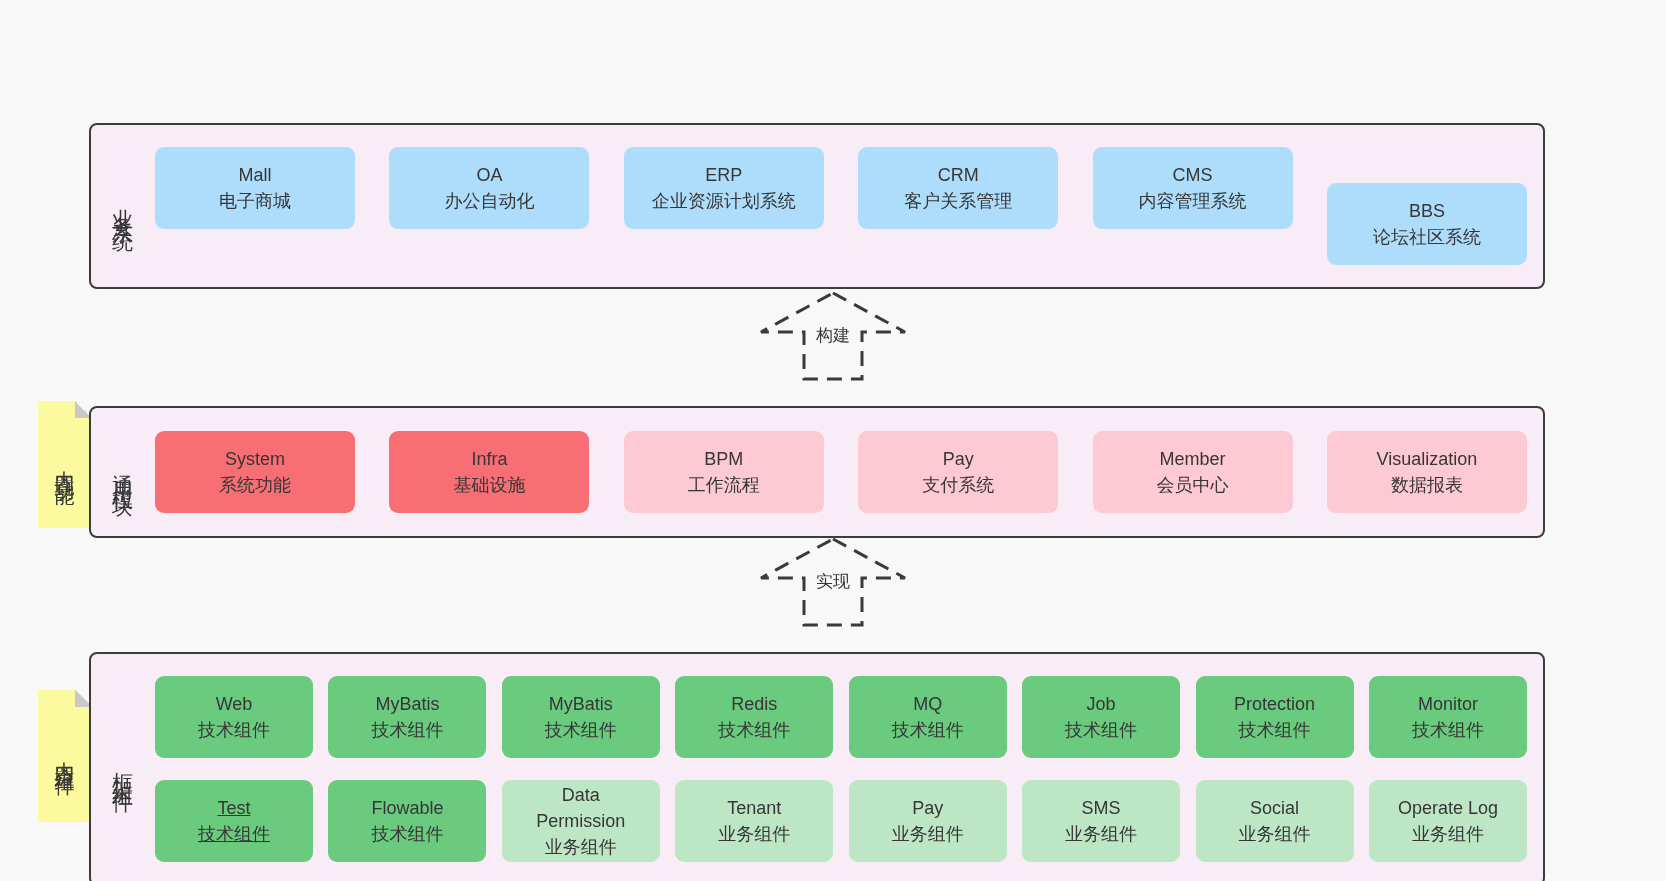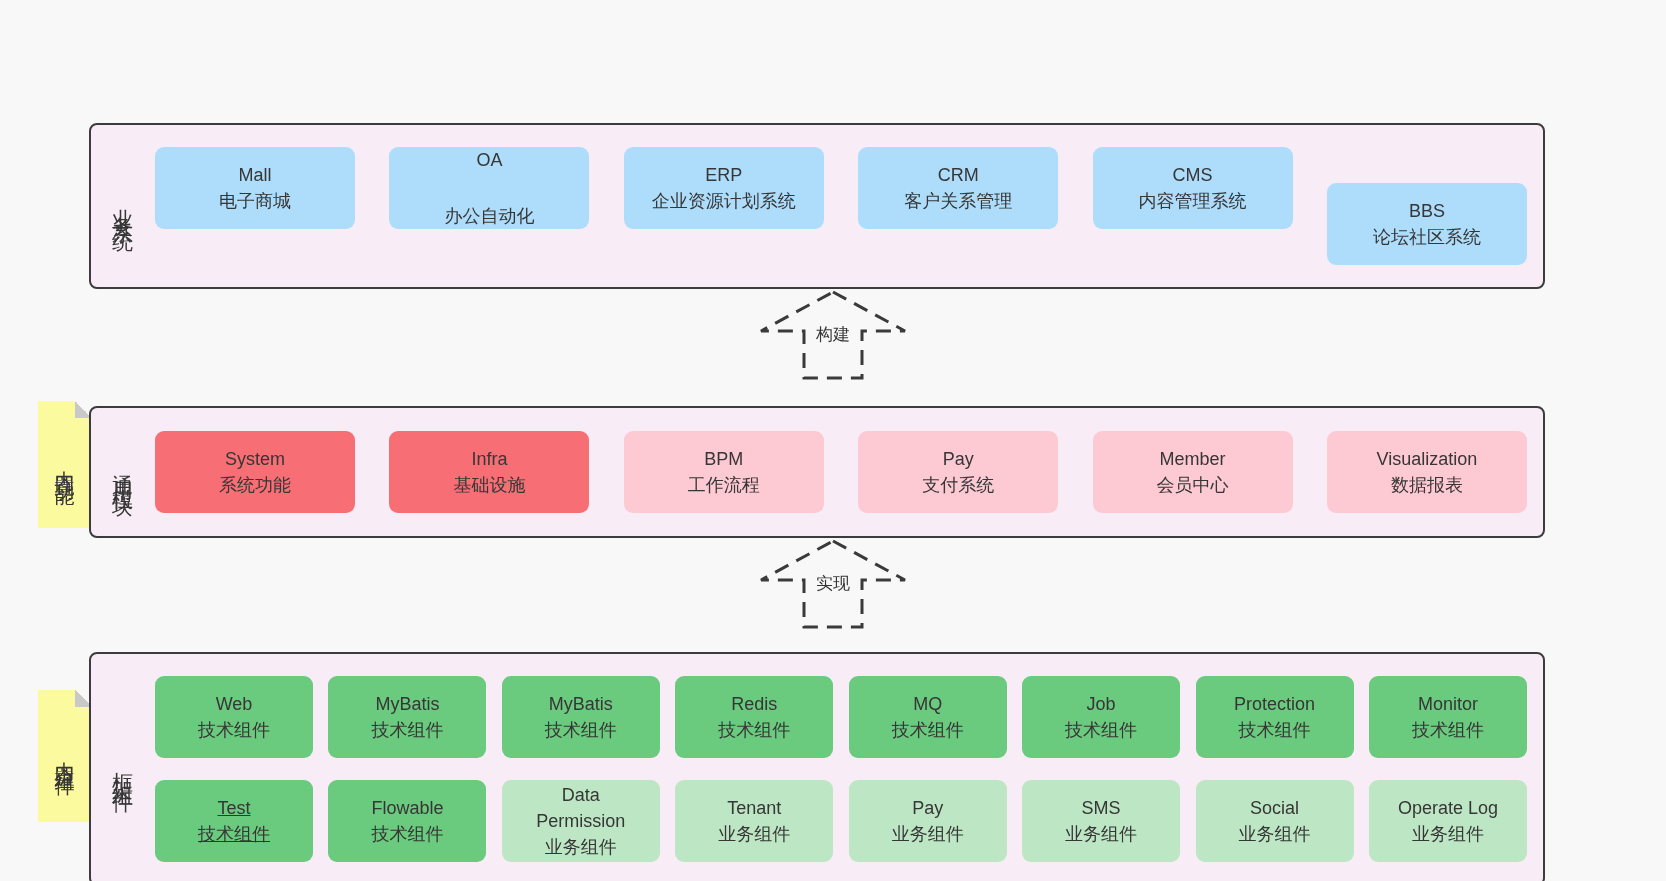--- a/index.html
+++ b/index.html
@@ -37,21 +37,21 @@
     position:absolute;left:38px;width:54px;background:var(--note-yellow);z-index:0;
     display:flex;align-items:center;justify-content:center;font-size:20px;
   }
   .sticky>span{writing-mode:vertical-rl;text-orientation:upright;letter-spacing:5px;line-height:1;}
   .sticky .fold{
     position:absolute;top:0;right:0;width:17px;height:17px;
     background:linear-gradient(to bottom left,var(--page-bg) 50%,var(--note-fold) 50%);
   }
   #sec1 .sticky{top:-5px;height:127px;}
   #sec2 .sticky{top:38px;height:132px;}
-  .arrow-zone{position:relative;display:flex;align-items:flex-start;justify-content:center;padding-bottom:11px;}
+  .arrow-zone{position:relative;display:flex;align-items:flex-end;justify-content:center;padding-bottom:24px;}
   #gap0{height:117px;}
   #gap1{height:114px;}
   .arrow{position:relative;width:150px;height:92px;}
   .arrow svg{display:block;}
   .arrow-label{
     position:absolute;top:34px;left:50%;transform:translateX(-50%);
     background:var(--page-bg);padding:0 3px;font-size:17px;white-space:nowrap;
   }
 </style>
 </head>
@@ -63,21 +63,21 @@
     <section class="panel">
       <div class="side-label">
         <span>业务系统</span>
       </div>
       <div class="rows">
           <div class="box-row cols-6">
             <div class="box" style="background: var(--blue);">
               <div>Mall</div>
               <div>电子商城</div>
             </div>
-            <div class="box" style="background: var(--blue); justify-content: space-between;">
+            <div class="box" style="background: var(--blue);">
               <div>OA</div>
               <div>办公自动化</div>
             </div>
             <div class="box" style="background: var(--blue);">
               <div>ERP</div>
               <div>企业资源计划系统</div>
             </div>
             <div class="box" style="background: var(--blue);">
               <div>CRM</div>
               <div>客户关系管理</div>

